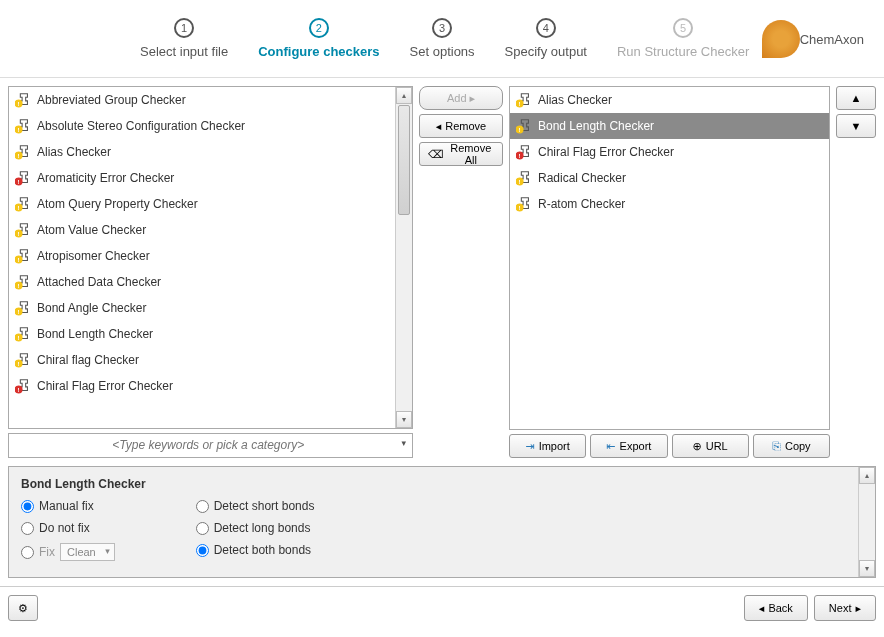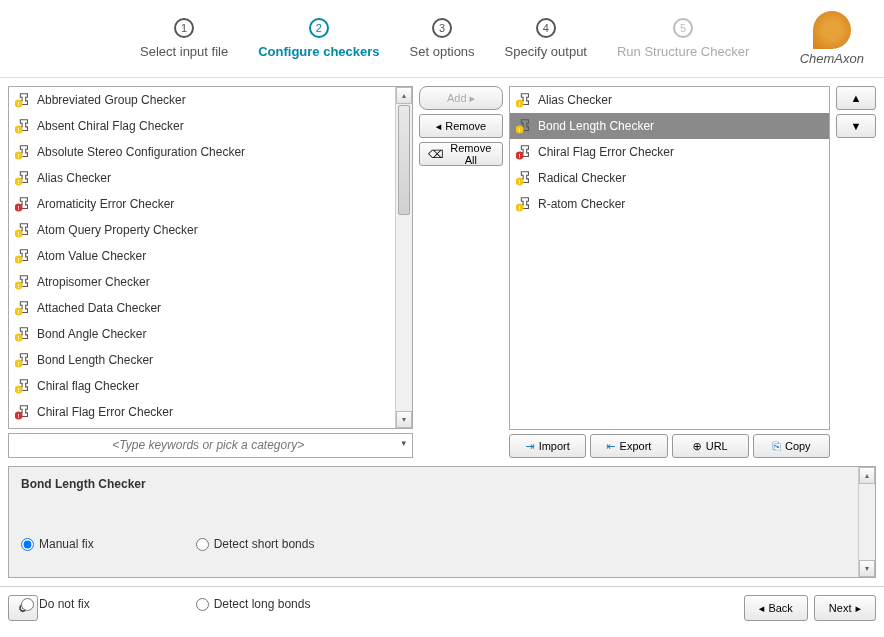--- a/index.html
+++ b/index.html
@@ -7,21 +7,21 @@
 .header { display: flex; align-items: center; padding: 8px 20px 8px 20px; border-bottom: 1px solid #ddd; height: 78px; }
 .steps { display: flex; gap: 30px; flex: 1; padding-left: 120px; }
 .step { display: flex; flex-direction: column; align-items: center; gap: 6px; cursor: pointer; }
 .step-circle { width: 20px; height: 20px; border: 2px solid #888; border-radius: 50%; display: flex; align-items: center; justify-content: center; font-size: 11px; color: #888; }
 .step.active .step-circle { border-color: #0088aa; color: #0088aa; }
 .step.completed .step-circle { border-color: #555; color: #555; }
 .step.disabled .step-circle { border-color: #bbb; color: #bbb; }
 .step-label { font-size: 13px; color: #555; }
 .step.active .step-label { color: #0088aa; font-weight: bold; }
 .step.disabled .step-label { color: #aaa; }
-.logo { display: flex; flex-direction: column; align-items: center; margin-left: auto; font-style: italic; }
+.logo { display: flex; flex-direction: row; align-items: center; margin-left: auto; }
 .logo-icon { width: 38px; height: 38px; background: radial-gradient(circle, #e8a23a 30%, #d47e1a 100%); border-radius: 50% 50% 50% 0; position: relative; }
 .logo-text { font-size: 13px; color: #555; margin-top: 2px; }
 .main { display: flex; padding: 8px; gap: 6px; height: 388px; }
 .checker-item { display: flex; align-items: center; padding: 4px 6px; gap: 6px; cursor: pointer; height: 26px; }
 .checker-item.selected { background: #8a8a8a; color: #fff; }
 .checker-icon { width: 16px; height: 16px; position: relative; flex-shrink: 0; }
 .checker-icon svg { width: 16px; height: 16px; }
 .search-box { border: 1px solid #aaa; margin-top: 4px; display: flex; align-items: flex-start; padding: 4px 6px; height: 26px; }
 .search-input { flex: 1; border: none; outline: none; font-style: italic; color: #888; text-align: center; font-size: 12px; background: transparent; }
 .dropdown-arrow { font-size: 9px; color: #555; }
@@ -30,21 +30,21 @@
 .btn.disabled { color: #aaa; cursor: default; border-radius: 8px; }
 .right-panel { flex: 1; display: flex; flex-direction: column; }
 .right-list { flex: 1; border: 1px solid #aaa; }
 .right-controls { display: flex; gap: 4px; margin-top: 4px; }
 .right-controls .btn { flex: 1; }
 .updown-col { display: flex; flex-direction: column; gap: 4px; width: 40px; }
 .updown-col .btn { height: 24px; font-size: 11px; }
 .detail-panel { margin: 0 8px 8px 8px; border: 1px solid #aaa; background: #f0f0f0; padding: 10px 12px; height: 112px; display: flex; gap: 50px; position: relative; }
 .detail-title { font-weight: bold; font-size: 12px; margin-bottom: 8px; }
 .radio-col { display: flex; flex-direction: column; gap: 8px; }
-.radio-item { display: flex; align-items: center; gap: 5px; font-size: 12px; margin-top: 38px; }
+.radio-item { display: flex; align-items: center; gap: 5px; font-size: 12px; }
 .radio-item input { margin: 0; }
 .radio-item.disabled { color: #999; }
 .select-box { border: 1px solid #bbb; background: #fafafa; padding: 2px 18px 2px 6px; font-size: 11px; color: #888; position: relative; }
 .select-box::after { content: '▾'; position: absolute; right: 4px; font-size: 9px; color: #888;}
 .detail-scroll { position: absolute; right: 0; top: 0; bottom: 0; width: 17px; background: #f0f0f0; border-left: 1px solid #ccc; }
 .detail-scroll .sb-btn { height: 17px; border: 1px solid #bbb; background: linear-gradient(#fdfdfd,#e5e5e5); display:flex; align-items:center; justify-content:center; font-size:8px; color:#666; }
 .detail-scroll .sb-btn.bottom { position:absolute; bottom:0; left:0; right:0; }
 .footer { display: flex; padding: 8px; gap: 6px; align-items: center; border-top: 1px solid #ccc; }
 .footer .btn { height: 26px; padding: 0 14px; }
 .footer .gear { width: 30px; padding: 0; }
@@ -100,28 +100,20 @@
                 <text x="4" y="15.5" font-size="7" fill="#fff" text-anchor="middle" font-weight="bold">!</text>
               </svg></span>
             <span>Abbreviated Group Checker</span>
           </div>
           <div class="checker-item">
             <span class="checker-icon"><svg viewBox="0 0 18 18">
                 <path d="M6 2 L14 2 L14 6 L12 6 L12 10 L14 10 L14 14 L6 14 L6 10 L8 10 L8 6 L6 6 Z" fill="none" stroke="#555" stroke-width="1.2"></path>
                 <circle cx="4" cy="13" r="4.5" fill="#f5c518"></circle>
                 <text x="4" y="15.5" font-size="7" fill="#fff" text-anchor="middle" font-weight="bold">!</text>
               </svg></span>
-            <span>Absent Chiral Flag Checker</span>
-          </div>
-          <div class="checker-item">
-            <span class="checker-icon"><svg viewBox="0 0 18 18">
-                <path d="M6 2 L14 2 L14 6 L12 6 L12 10 L14 10 L14 14 L6 14 L6 10 L8 10 L8 6 L6 6 Z" fill="none" stroke="#555" stroke-width="1.2"></path>
-                <circle cx="4" cy="13" r="4.5" fill="#f5c518"></circle>
-                <text x="4" y="15.5" font-size="7" fill="#fff" text-anchor="middle" font-weight="bold">!</text>
-              </svg></span>
             <span>Absolute Stereo Configuration Checker</span>
           </div>
           <div class="checker-item">
             <span class="checker-icon"><svg viewBox="0 0 18 18">
                 <path d="M6 2 L14 2 L14 6 L12 6 L12 10 L14 10 L14 14 L6 14 L6 10 L8 10 L8 6 L6 6 Z" fill="none" stroke="#555" stroke-width="1.2"></path>
                 <circle cx="4" cy="13" r="4.5" fill="#f5c518"></circle>
                 <text x="4" y="15.5" font-size="7" fill="#fff" text-anchor="middle" font-weight="bold">!</text>
               </svg></span>
             <span>Alias Checker</span>
           </div>

